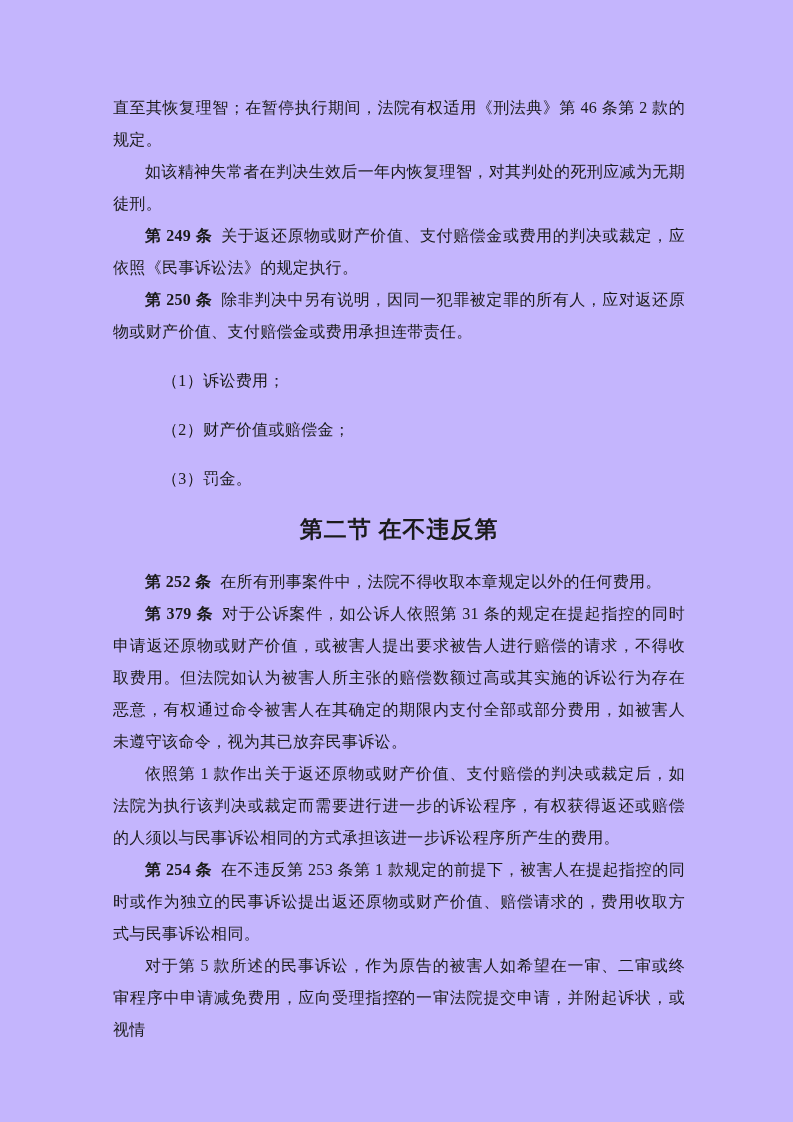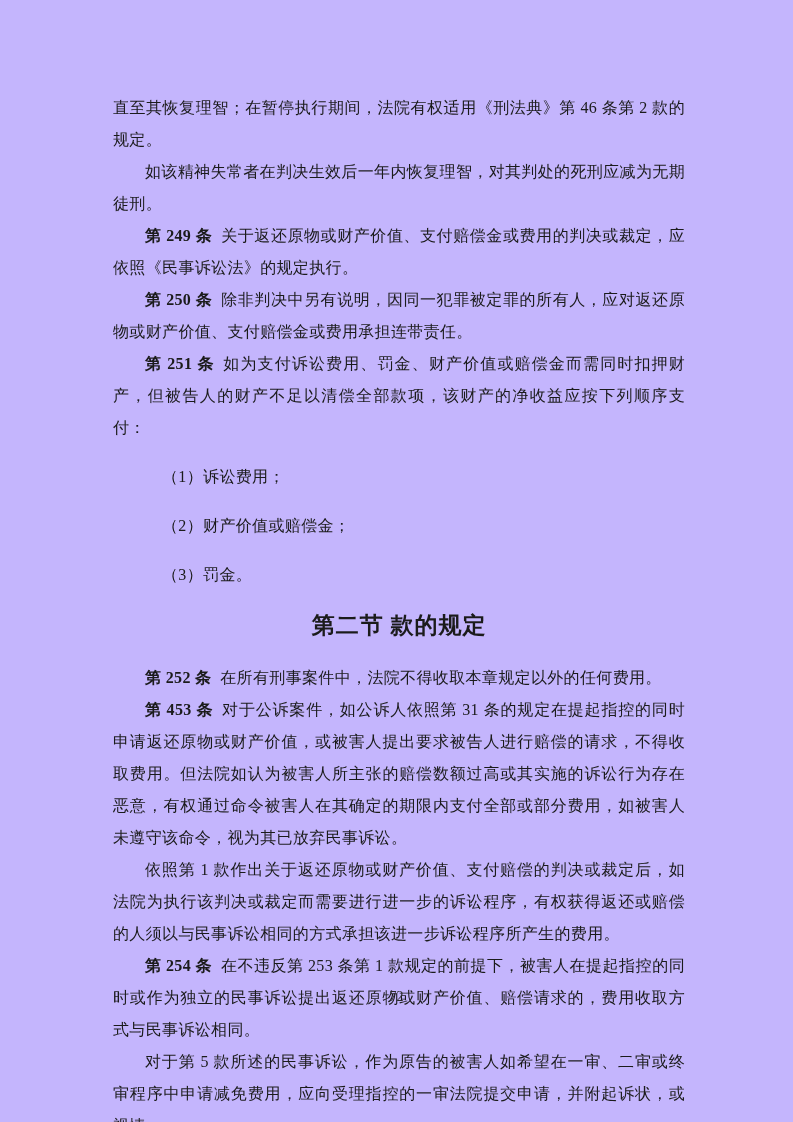--- a/index.html
+++ b/index.html
@@ -76,33 +76,32 @@
   <div class="content">
 
     <p class="para no-indent">直至其恢复理智；在暂停执行期间，法院有权适用《刑法典》第 46 条第 2 款的规定。</p>
 
     <p class="para">如该精神失常者在判决生效后一年内恢复理智，对其判处的死刑应减为无期徒刑。</p>
 
     <p class="para"><span class="art-label">第 249 条</span><span>关于返还原物或财产价值、支付赔偿金或费用的判决或裁定，应依照《民事诉讼法》的规定执行。</span></p>
 
     <p class="para"><span class="art-label">第 250 条</span><span>除非判决中另有说明，因同一犯罪被定罪的所有人，应对返还原物或财产价值、支付赔偿金或费用承担连带责任。</span></p>
 
-    <p class="para"><span class="art-label">第 251 条</span><span>如为支付诉讼费用、罚金、财产价值或赔偿金而需同时扣押财产，但被告人的财产不足以清偿全部款项，该财产的净收益应按下列顺序支付：</span></p>
 
     <ul class="ordered-list">
       <li>（1）诉讼费用；</li>
       <li>（2）财产价值或赔偿金；</li>
       <li>（3）罚金。</li>
     </ul>
 
-    <h2 class="section-heading">第二节 款的规定</h2>
+    <h2 class="section-heading">第二节 在不违反第</h2>
 
     <p class="para"><span class="art-label">第 252 条</span><span>在所有刑事案件中，法院不得收取本章规定以外的任何费用。</span></p>
 
-    <p class="para"><span class="art-label">第 453 条</span><span>对于公诉案件，如公诉人依照第 31 条的规定在提起指控的同时申请返还原物或财产价值，或被害人提出要求被告人进行赔偿的请求，不得收取费用。但法院如认为被害人所主张的赔偿数额过高或其实施的诉讼行为存在恶意，有权通过命令被害人在其确定的期限内支付全部或部分费用，如被害人未遵守该命令，视为其已放弃民事诉讼。</span></p>
+    <p class="para"><span class="art-label">第 379 条</span><span>对于公诉案件，如公诉人依照第 31 条的规定在提起指控的同时申请返还原物或财产价值，或被害人提出要求被告人进行赔偿的请求，不得收取费用。但法院如认为被害人所主张的赔偿数额过高或其实施的诉讼行为存在恶意，有权通过命令被害人在其确定的期限内支付全部或部分费用，如被害人未遵守该命令，视为其已放弃民事诉讼。</span></p>
 
     <p class="para">依照第 1 款作出关于返还原物或财产价值、支付赔偿的判决或裁定后，如法院为执行该判决或裁定而需要进行进一步的诉讼程序，有权获得返还或赔偿的人须以与民事诉讼相同的方式承担该进一步诉讼程序所产生的费用。</p>
 
     <p class="para"><span class="art-label">第 254 条</span><span>在不违反第 253 条第 1 款规定的前提下，被害人在提起指控的同时或作为独立的民事诉讼提出返还原物或财产价值、赔偿请求的，费用收取方式与民事诉讼相同。</span></p>
 
     <p class="para">对于第 5 款所述的民事诉讼，作为原告的被害人如希望在一审、二审或终审程序中申请减免费用，应向受理指控的一审法院提交申请，并附起诉状，或视情</p>
 
   </div>
 
   <div class="page-number">72</div>

